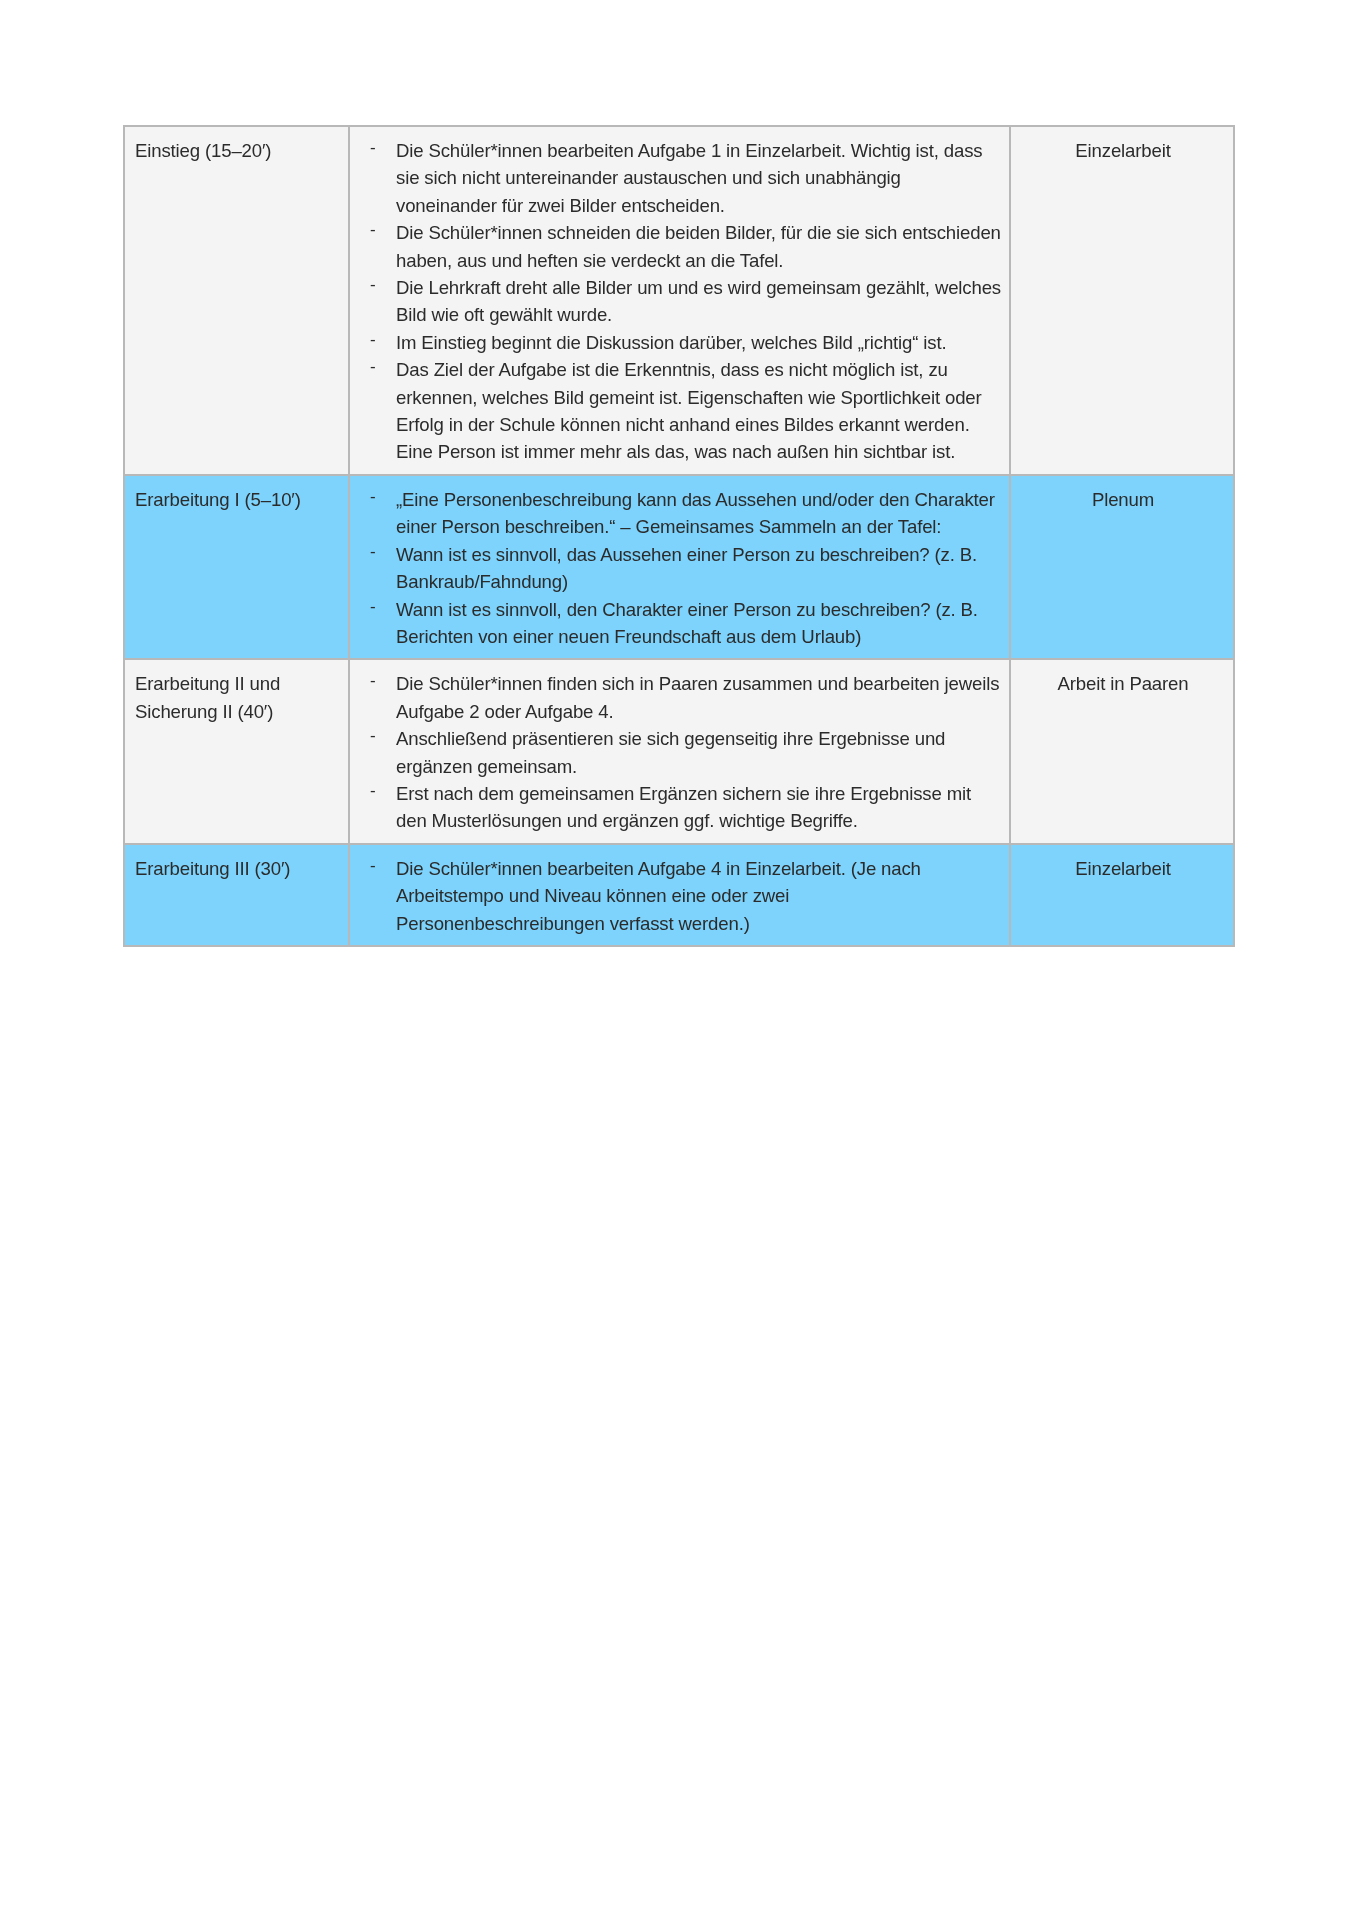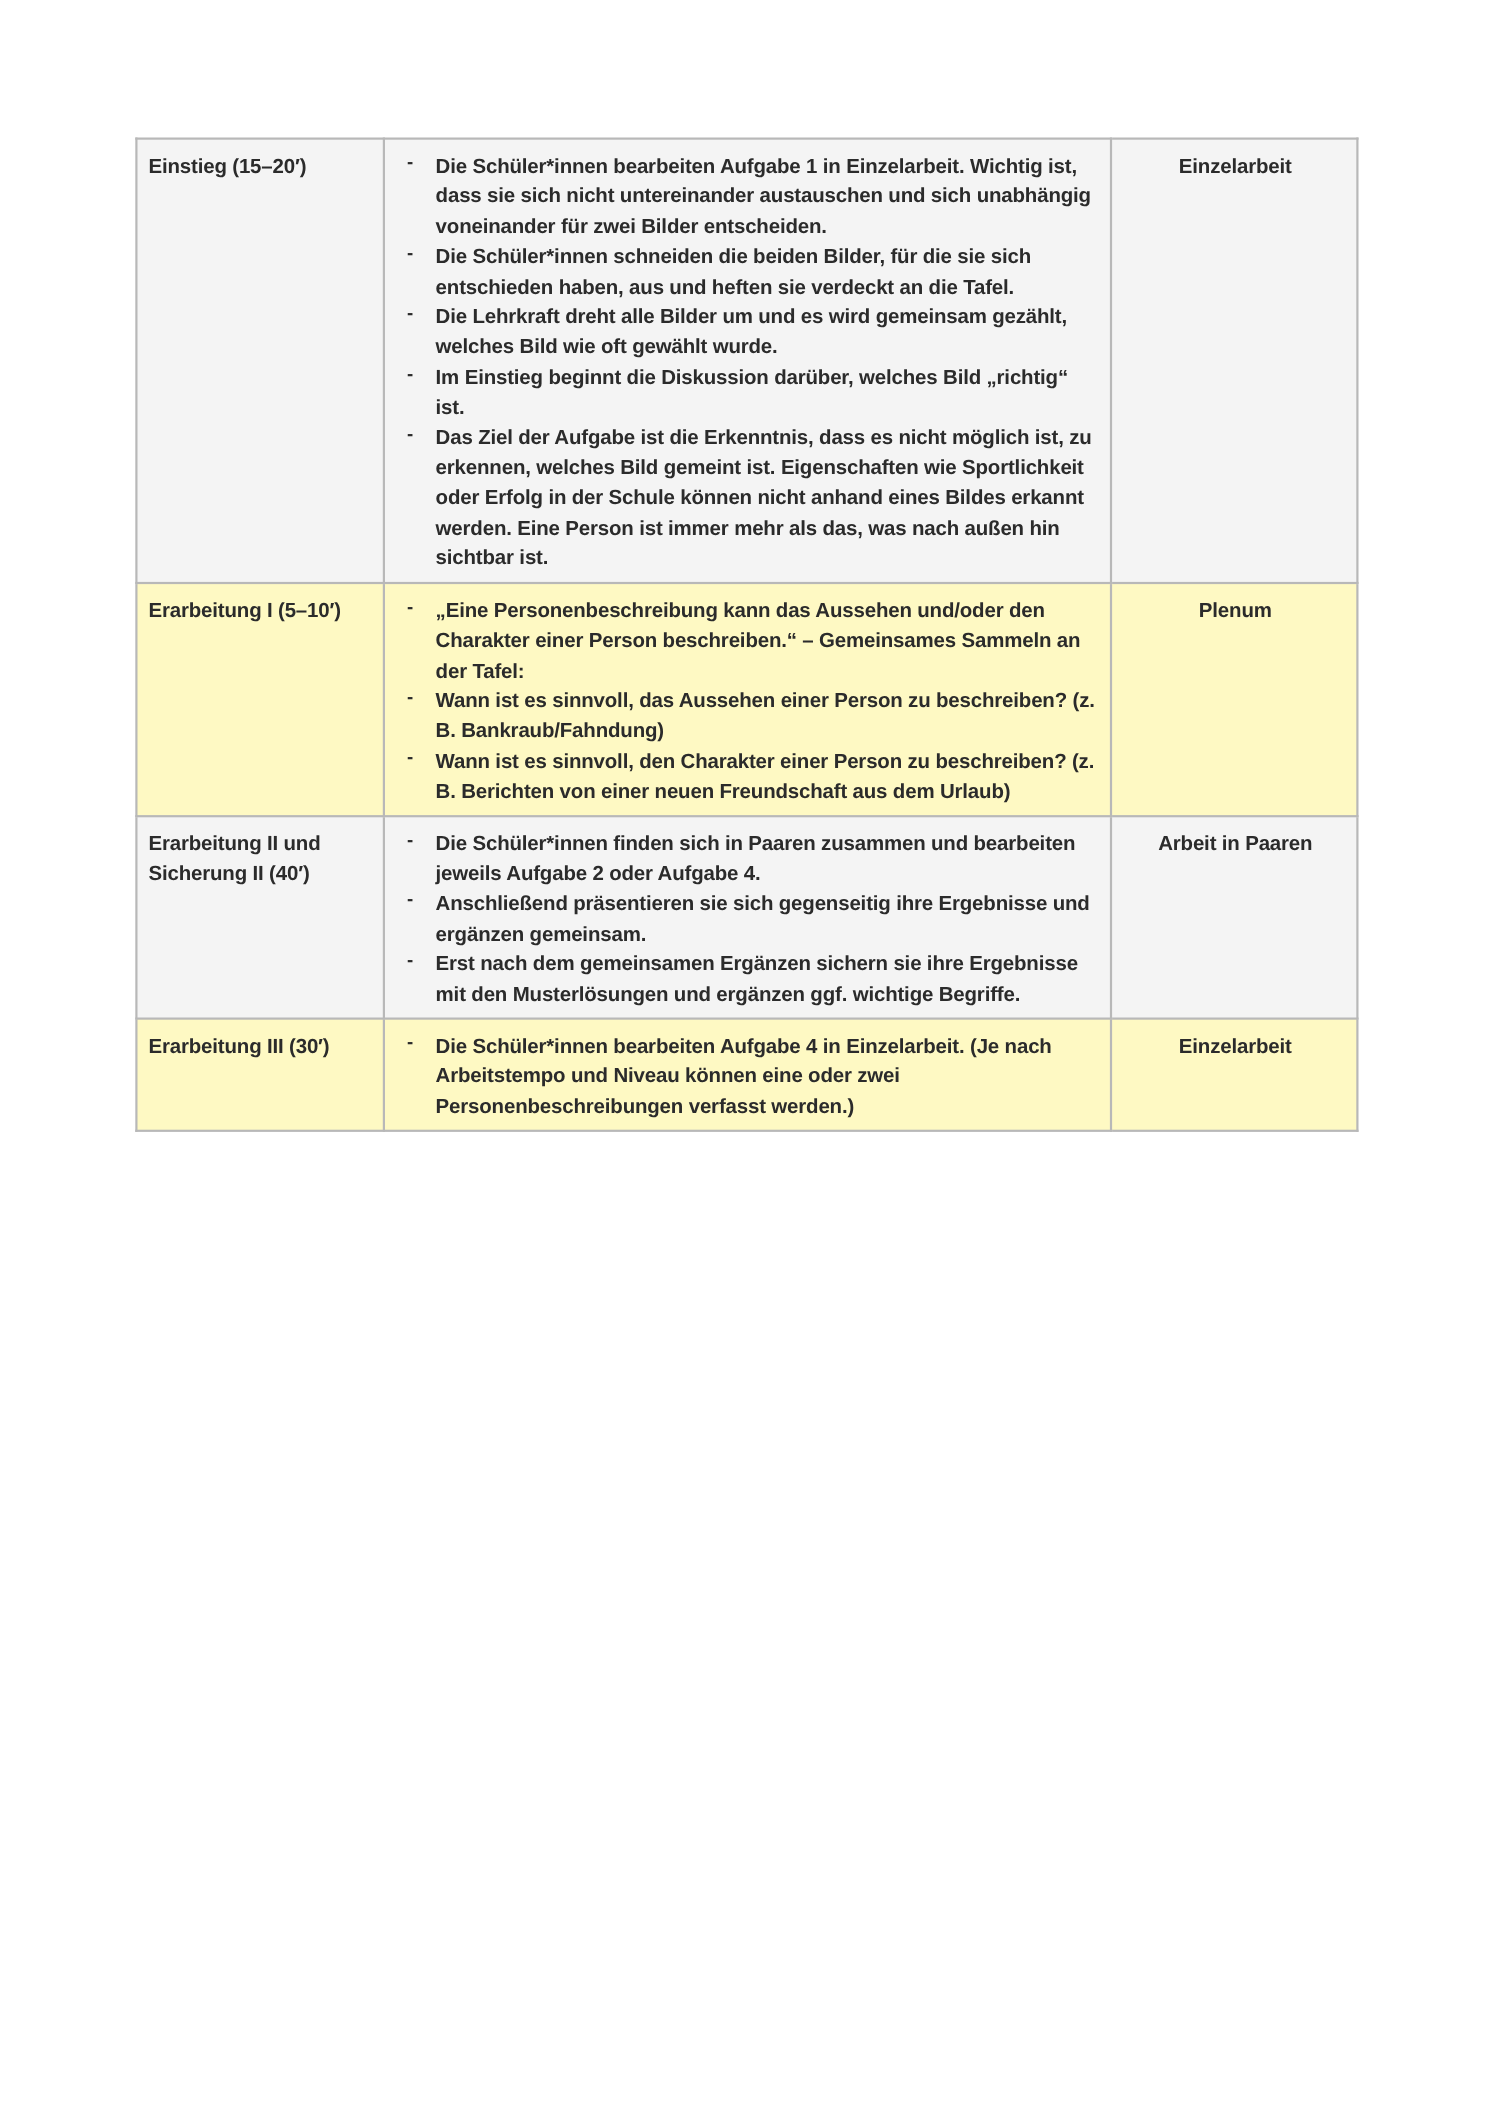--- a/index.html
+++ b/index.html
@@ -18,32 +18,31 @@
   .plan-table {
     position: absolute;
     left: 123px;
     top: 125px;
     width: 1110px;
     border-collapse: collapse;
     table-layout: fixed;
     font-size: 18.6px;
     line-height: 27.4px;
     letter-spacing: -0.15px;
-    font-weight: bold;
   }
   .plan-table td {
     border: 2px solid #b8b8b8;
     vertical-align: top;
     padding: 10px 8px 8px 10px;
   }
   .plan-table col.c-phase { width: 225px; }
   .plan-table col.c-desc  { width: 661px; }
   .plan-table col.c-form  { width: 224px; }
   .row-shaded td { background: #f4f4f4; }
-  .row-plain td  { background: #fef9c3; }
+  .row-plain td  { background: #7dd3fc; }
   .phase-cell { padding-left: 11px; }
   .desc-cell { padding-left: 0; padding-right: 6px; }
   .bullets {
     list-style: none;
     margin: 0;
     padding: 0;
   }
   .bullets li {
     position: relative;
     padding-left: 36px;

